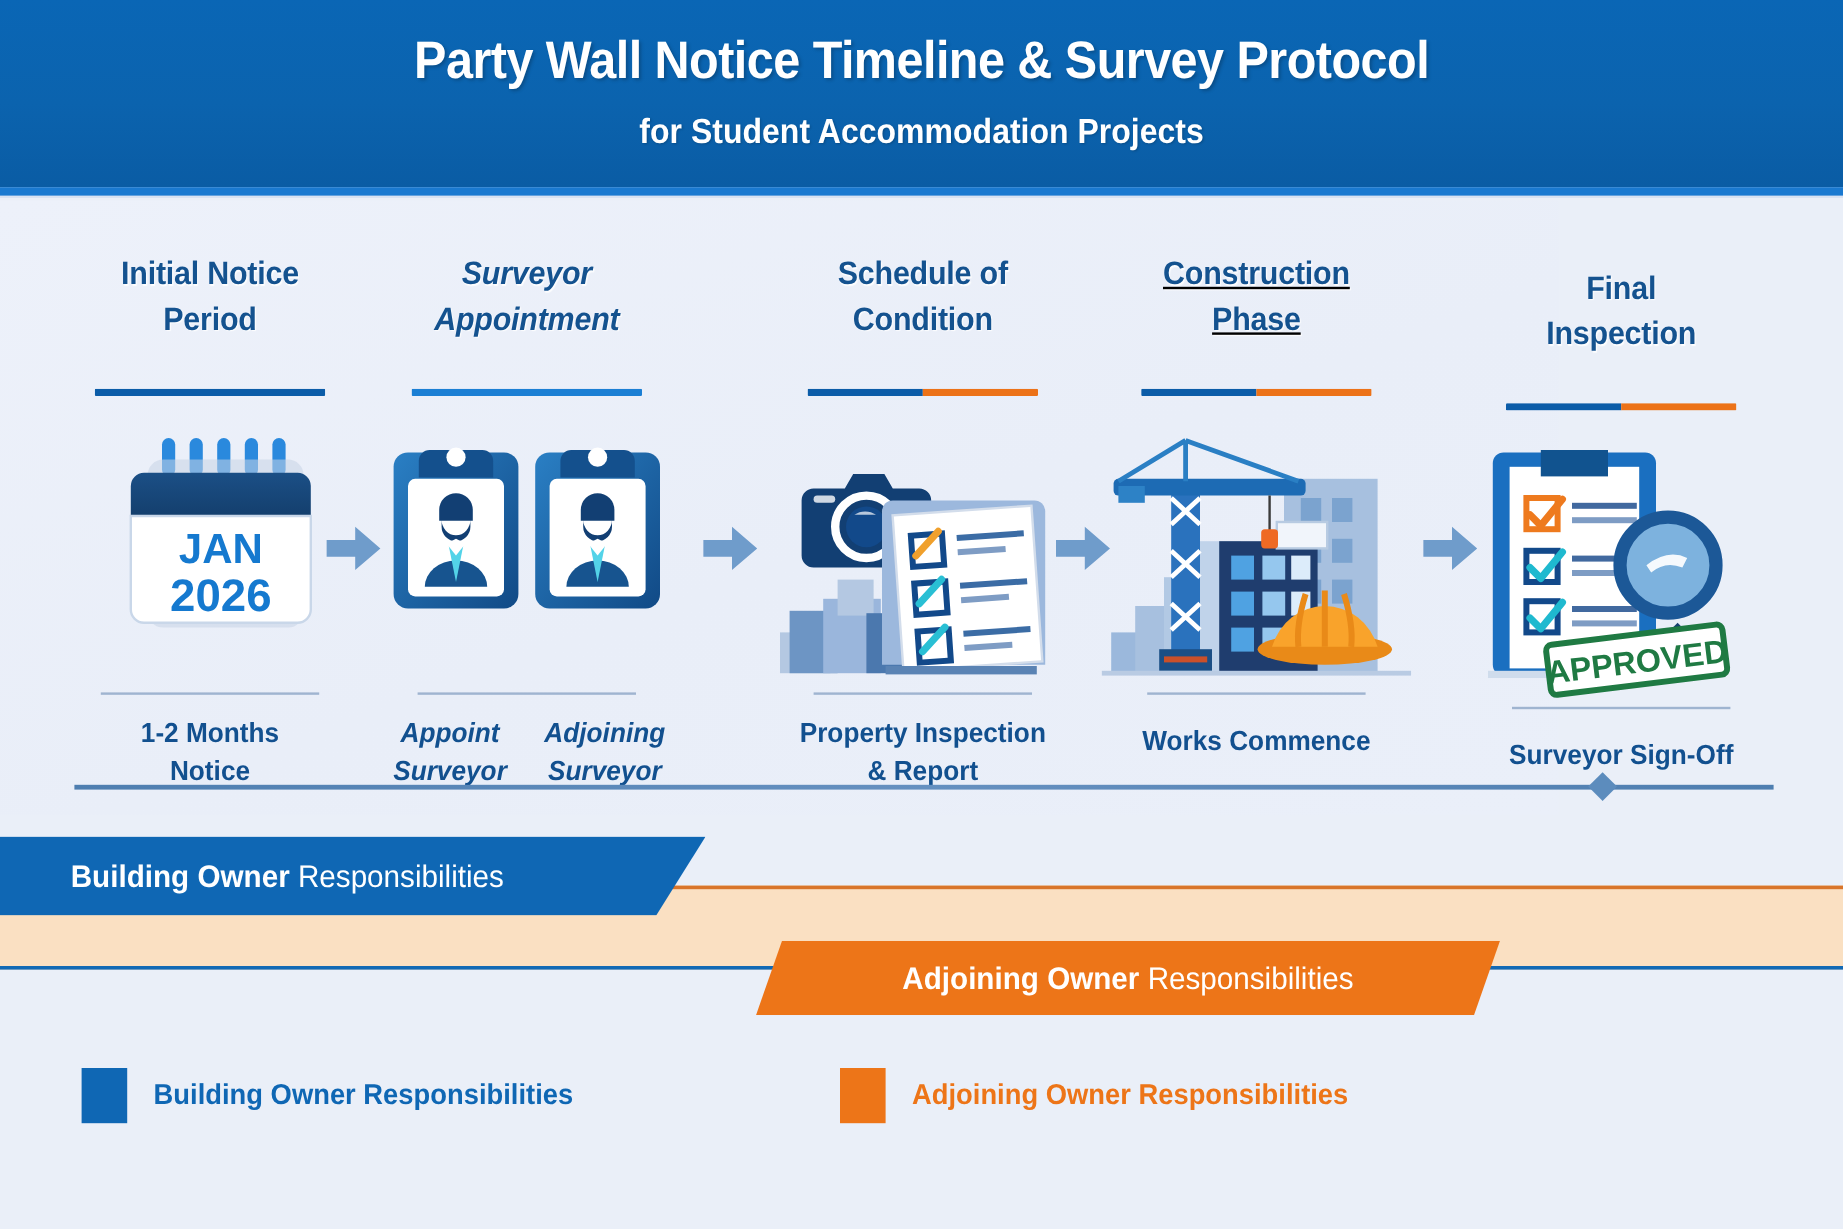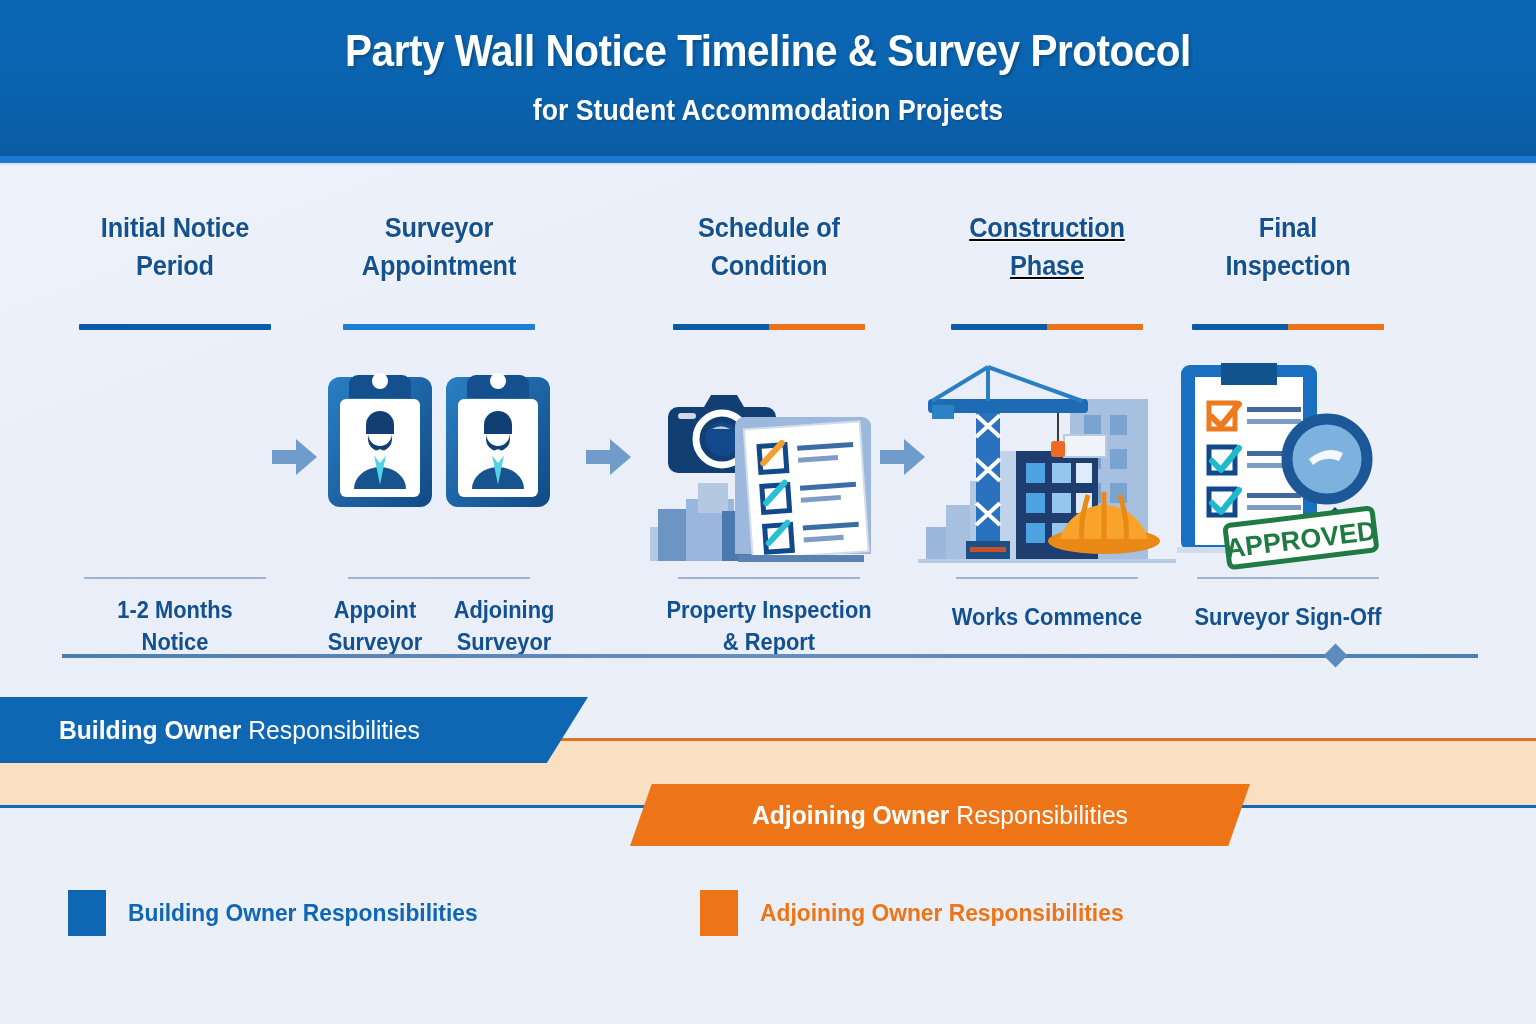--- a/index.html
+++ b/index.html
@@ -228,34 +228,58 @@
 <div id="panel">
 
   <div class="step" style="left:46px;">
     <div class="step-title">
       <div>Initial Notice</div>
       <div>Period</div>
     </div>
     <div class="step-rule">
       <div class="rule-blue" style="width:100%"></div>
     </div>
+    <div class="icon-zone">
+      <svg viewBox="0 0 258 215" width="258" height="215">
+        <defs>
+          <linearGradient id="calHead" x1="0" y1="0" x2="0" y2="1">
+            <stop offset="0%" stop-color="#1b4f86"></stop>
+              <stop offset="100%" stop-color="#143f6d"></stop>
+          </linearGradient>
+        </defs>
+
+        <rect x="89" y="6" width="11" height="32" rx="5.5" fill="#2a89dd"></rect>
+        <rect x="112" y="6" width="11" height="32" rx="5.5" fill="#2a89dd"></rect>
+        <rect x="135" y="6" width="11" height="32" rx="5.5" fill="#2a89dd"></rect>
+        <rect x="158" y="6" width="11" height="32" rx="5.5" fill="#2a89dd"></rect>
+        <rect x="181" y="6" width="11" height="32" rx="5.5" fill="#2a89dd"></rect>
+
+        <rect x="77" y="24" width="130" height="140" rx="13" fill="#c6d3e6" opacity="0.55"></rect>
+
+        <path d="M74 35 h128 a11 11 0 0 1 11 11 v25 h-150 v-25 a11 11 0 0 1 11 -11 z" fill="url(#calHead)"></path>
+
+        <path d="M63 71 h150 v78 a11 11 0 0 1 -11 11 h-128 a11 11 0 0 1 -11 -11 z" fill="#ffffff" stroke="#c9d7e9" stroke-width="2"></path>
+        <text x="138" y="110" text-anchor="middle" font-family="Liberation Sans, sans-serif" font-size="35" font-weight="bold" fill="#1579cf">JAN</text>
+        <text x="138" y="150" text-anchor="middle" font-family="Liberation Sans, sans-serif" font-size="38" font-weight="bold" fill="#1579cf">2026</text>
+      </svg>
+    </div>
     <div class="step-sep"></div>
     <div class="step-caption">
       <div>1-2 Months</div>
       <div>Notice</div>
     </div>
   </div>
 
   <div class="arrow" style="left:272px;">
     <svg viewBox="0 0 46 38" width="46" height="38">
       <path d="M0 12 h24 v-11 l21 18 -21 18 v-11 h-24 z" fill="#6f9ccb"></path>
     </svg>
   </div>
 
-  <div class="step" style="left:310px;">
+  <div class="step" style="left:310px;font-style:italic;">
     <div class="step-title">
       <div>Surveyor</div>
       <div>Appointment</div>
     </div>
     <div class="step-rule">
       <div class="rule-blue2" style="width:100%"></div>
     </div>
     <div class="icon-zone">
       <svg viewBox="0 0 258 215" width="258" height="215">
         <defs>
@@ -425,21 +449,21 @@
       <div>Works Commence</div>
     </div>
   </div>
 
   <div class="arrow" style="left:1186px;">
     <svg viewBox="0 0 46 38" width="46" height="38">
       <path d="M0 12 h24 v-11 l21 18 -21 18 v-11 h-24 z" fill="#6f9ccb"></path>
     </svg>
   </div>
 
-  <div class="step" style="left:1159px;">
+  <div class="step" style="left:1222px;margin-top:12px;">
     <div class="step-title">
       <div>Final</div>
       <div>Inspection</div>
     </div>
     <div class="step-rule">
       <div class="rule-blue" style="width:50%"></div>
       <div class="rule-orange" style="width:50%"></div>
     </div>
     <div class="icon-zone">
       <svg viewBox="0 0 258 215" width="258" height="215">

